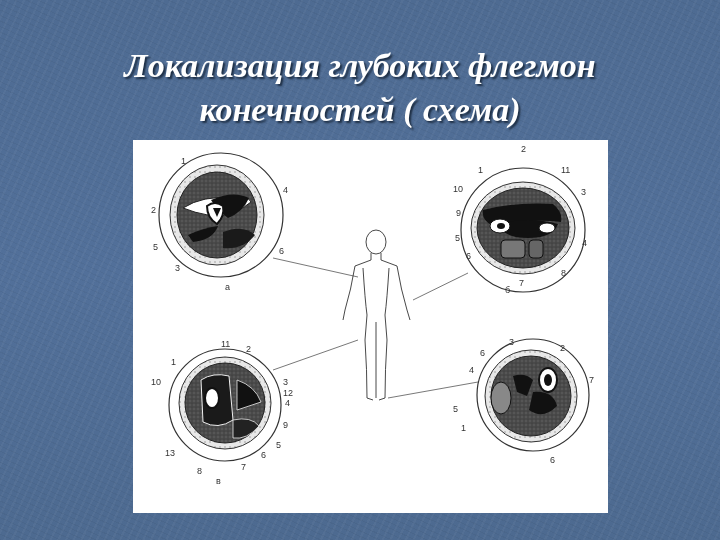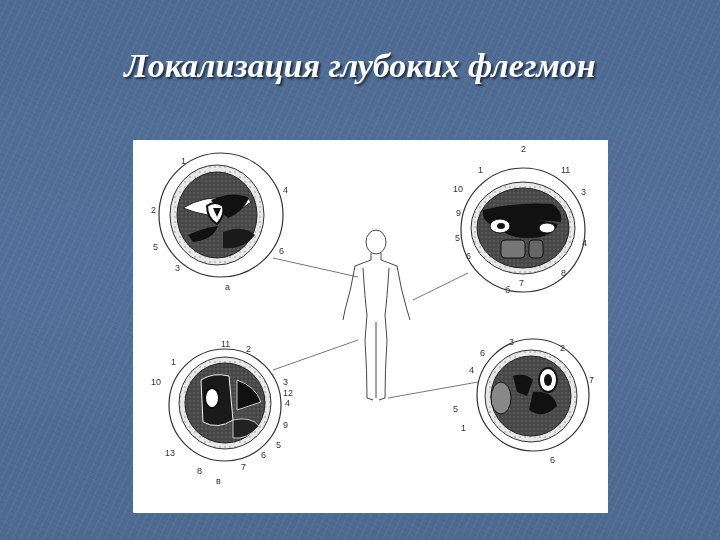--- a/index.html
+++ b/index.html
@@ -23,20 +23,21 @@
       background:#ffffff;
     }
     .panel svg { position:absolute; left:0; top:0; }
     .lbl { font-family:"Liberation Sans","DejaVu Sans",sans-serif; font-size:9px; fill:#333; }
   </style>
 </head>
 <body>
 
 <div class="title">
   <div>Локализация глубоких флегмон</div>
+  <div>конечностей ( схема)</div>
 </div>
 
 <div class="panel">
   <svg width="475" height="373" viewBox="0 0 475 373">
     <defs>
       <pattern id="muscle" width="4" height="4" patternUnits="userSpaceOnUse">
         <rect width="4" height="4" fill="#4a4a4a"></rect>
         <circle cx="1" cy="1" r="0.7" fill="#6a6a6a"></circle>
         <circle cx="3" cy="3" r="0.6" fill="#333"></circle>
       </pattern>

